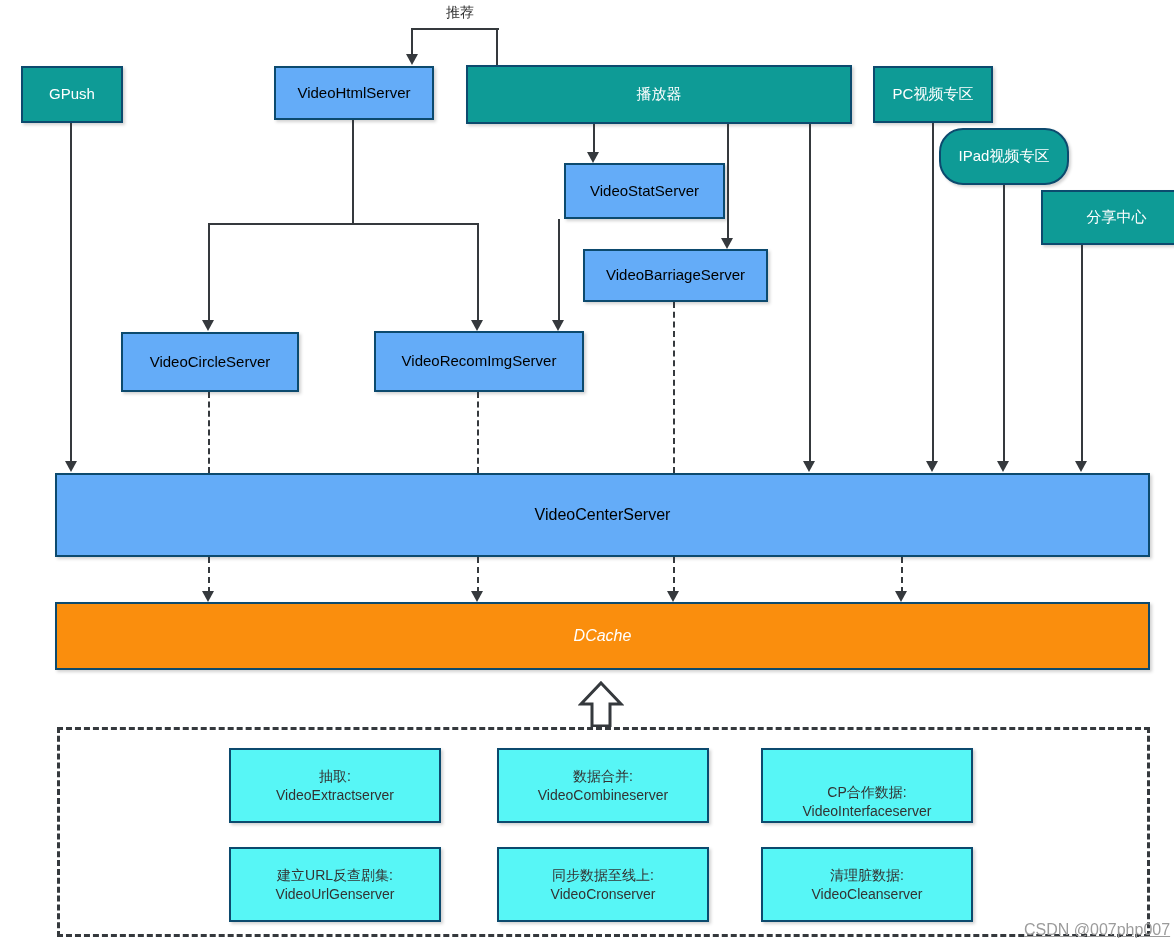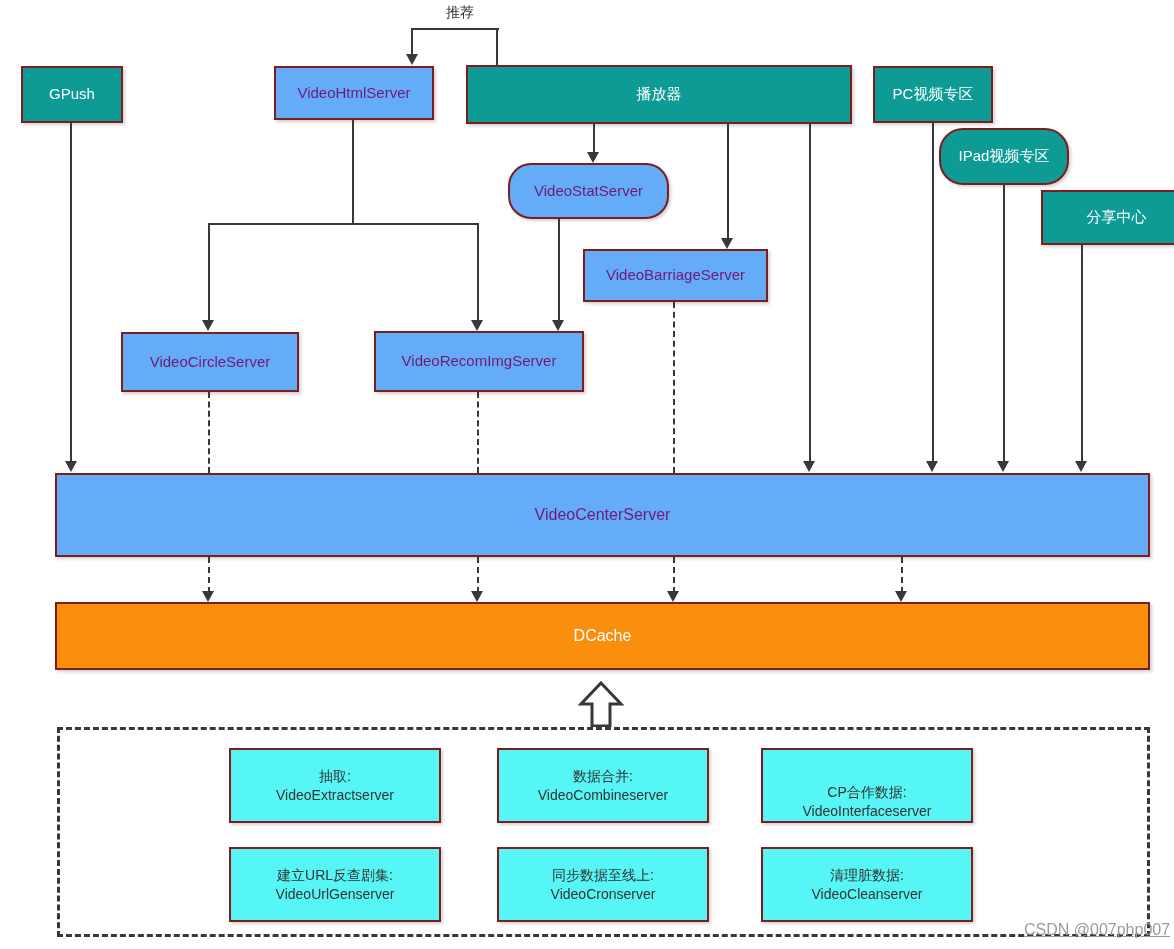--- a/index.html
+++ b/index.html
@@ -2,25 +2,25 @@
 <html><head>
 <meta charset="utf-8">
 <style>
   html,body{margin:0;padding:0;background:#ffffff;}
   .canvas{
     position:relative;width:1174px;height:949px;background:#ffffff;overflow:hidden;
     font-family:"Liberation Sans","DejaVu Sans",sans-serif;
   }
   .box{
     position:absolute;display:flex;align-items:center;justify-content:center;
-    box-sizing:border-box;border:2px solid #7f1d1d;text-align:center;
+    box-sizing:border-box;border:2px solid #0c4a6e;text-align:center;
     font-size:15px;line-height:1.35;box-shadow:2px 2px 3px rgba(0,0,0,0.18);
   }
   .teal{background:#0e9b96;color:#ffffff;}
-  .blue{background:#64acf8;color:#701a75;}
+  .blue{background:#64acf8;color:#000000;}
   .orange{background:#fa8e0d;color:#ffffff;}
   .cyan{background:#57f6f6;color:#333333;font-size:14px;}
   .cyan .t{display:block;}
   .bar-label{font-size:16px;}
   .vline{position:absolute;width:2px;background:#35393d;}
   .hline{position:absolute;height:2px;background:#35393d;}
   .vdash{position:absolute;width:0;border-left:2px dashed #35393d;}
   .arrow-down{
     position:absolute;width:0;height:0;
     border-left:6px solid transparent;border-right:6px solid transparent;
@@ -59,41 +59,41 @@
   </div>
 
   <div class="box teal" style="left:939px;top:128px;width:130px;height:57px;border-radius:24px;">
     <span>IPad视频专区</span>
   </div>
 
   <div class="box teal" style="left:1017px;top:190px;width:151px;height:55px;margin-left:24px;">
     <span>分享中心</span>
   </div>
 
-  <div class="box blue" style="left:508px;top:163px;width:161px;height:56px;border-radius:23px;">
+  <div class="box blue" style="left:564px;top:163px;width:161px;height:56px;">
     <span>VideoStatServer</span>
   </div>
 
   <div class="box blue" style="left:583px;top:249px;width:185px;height:53px;">
     <span>VideoBarriageServer</span>
   </div>
 
   <div class="box blue" style="left:121px;top:332px;width:178px;height:60px;">
     <span>VideoCircleServer</span>
   </div>
 
   <div class="box blue" style="left:374px;top:331px;width:210px;height:61px;">
     <span>VideoRecomImgServer</span>
   </div>
 
   <div class="box blue" style="left:55px;top:473px;width:1095px;height:84px;">
     <span class="bar-label">VideoCenterServer</span>
   </div>
 
-  <div class="box orange" style="left:55px;top:602px;width:1095px;height:68px;">
+  <div class="box orange" style="left:55px;top:602px;width:1095px;height:68px;font-style:italic;">
     <span class="bar-label">DCache</span>
   </div>
 
   <div class="edge-label" style="left:432px;top:4px;width:56px;text-align:center;">推荐</div>
   <div class="hline" style="left:411px;top:28px;width:88px;"></div>
   <div class="vline" style="left:496px;top:29px;height:36px;"></div>
   <div class="vline" style="left:411px;top:29px;height:27px;"></div>
   <div class="arrow-down" style="left:406px;top:54px;"></div>
 
   <div class="vline" style="left:70px;top:123px;height:340px;"></div>

